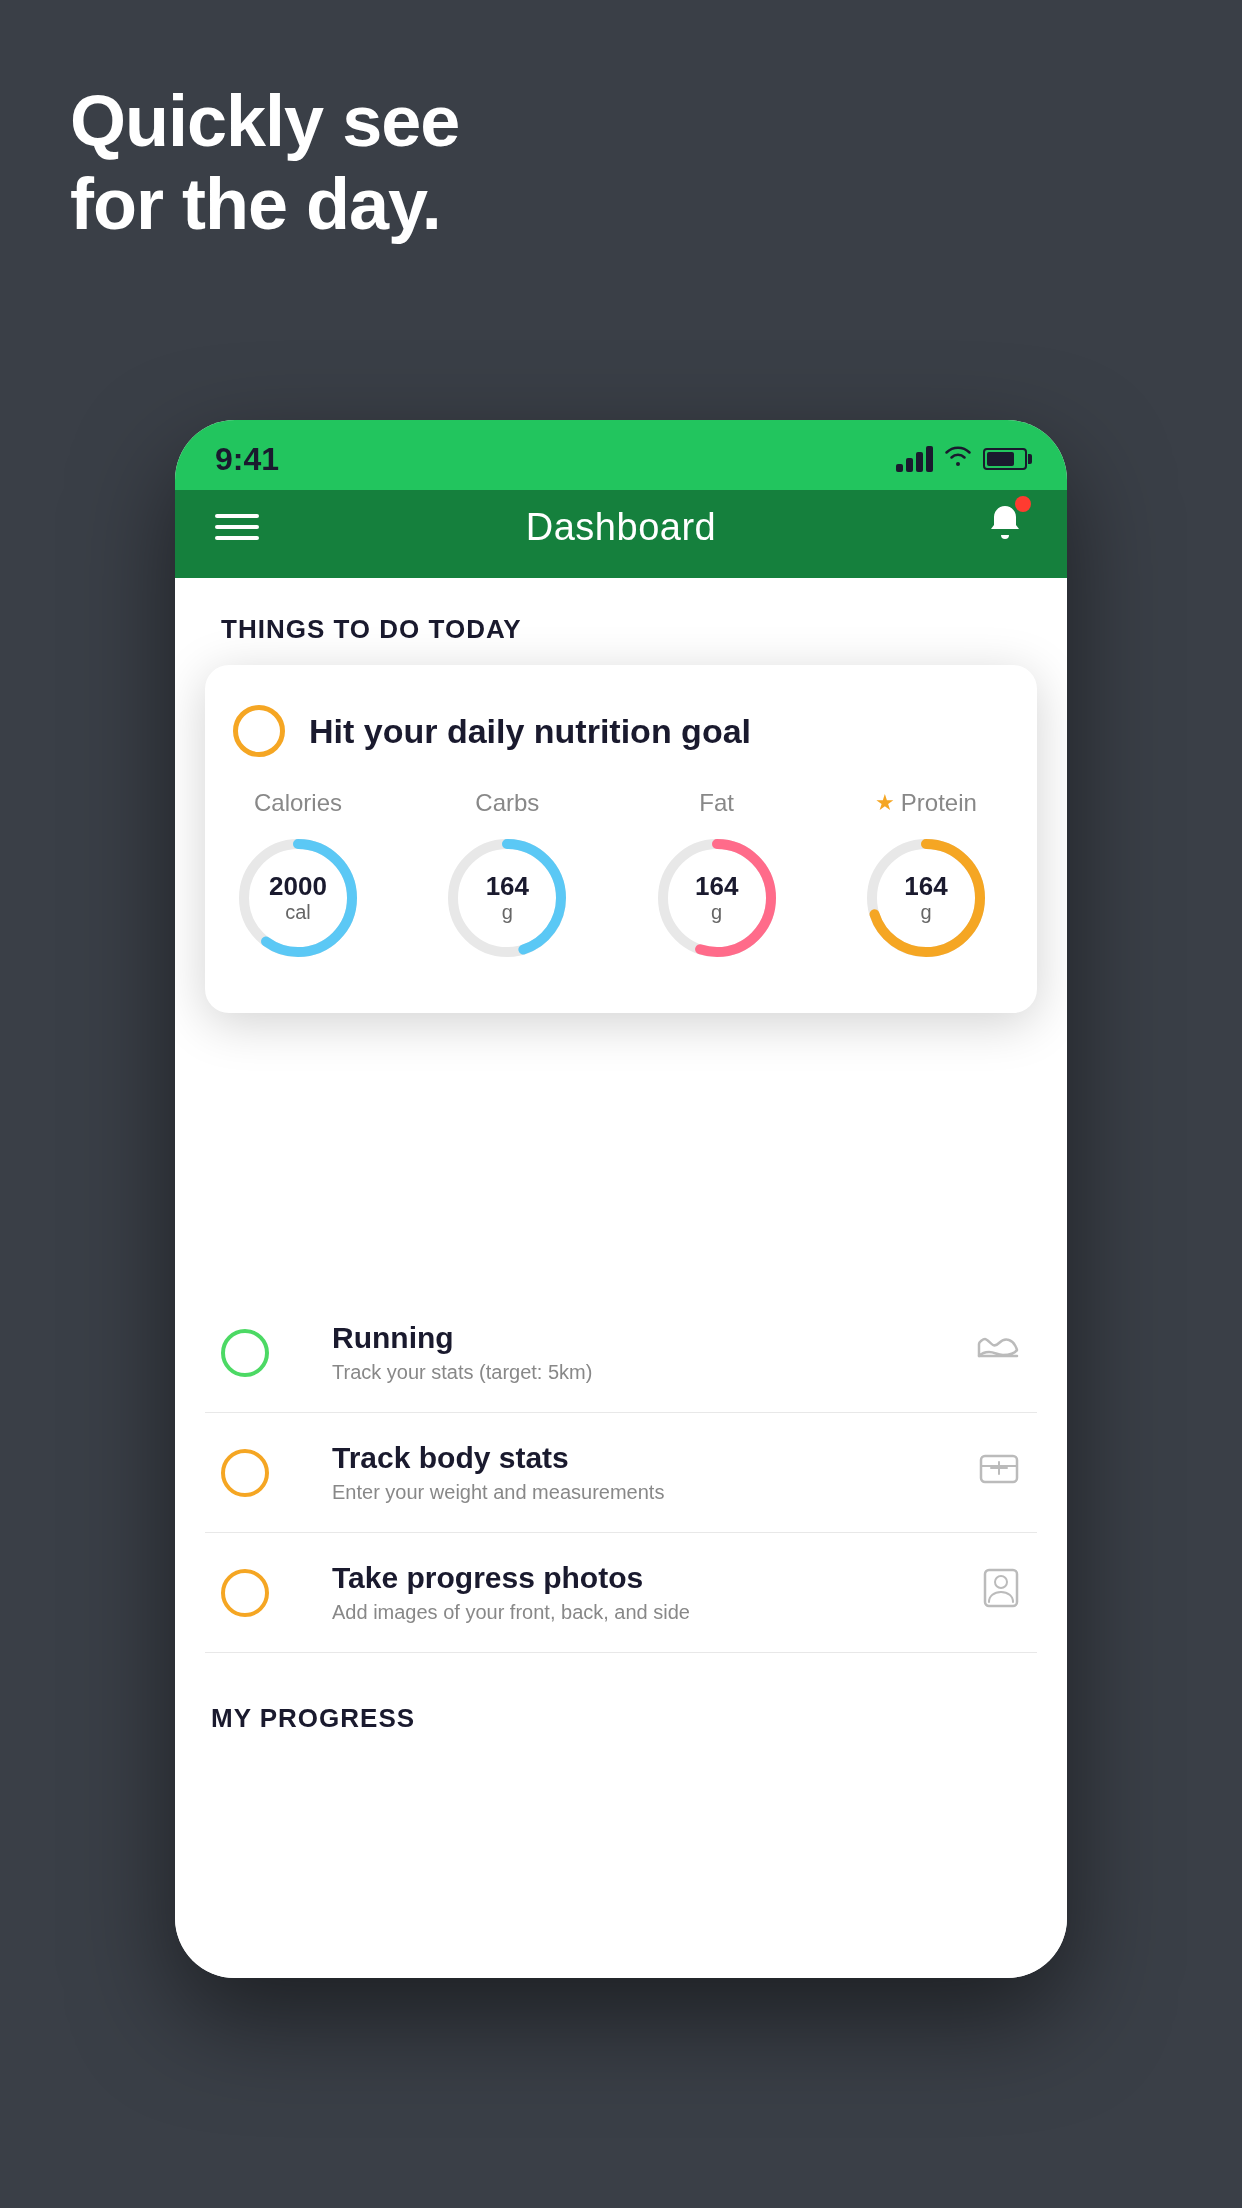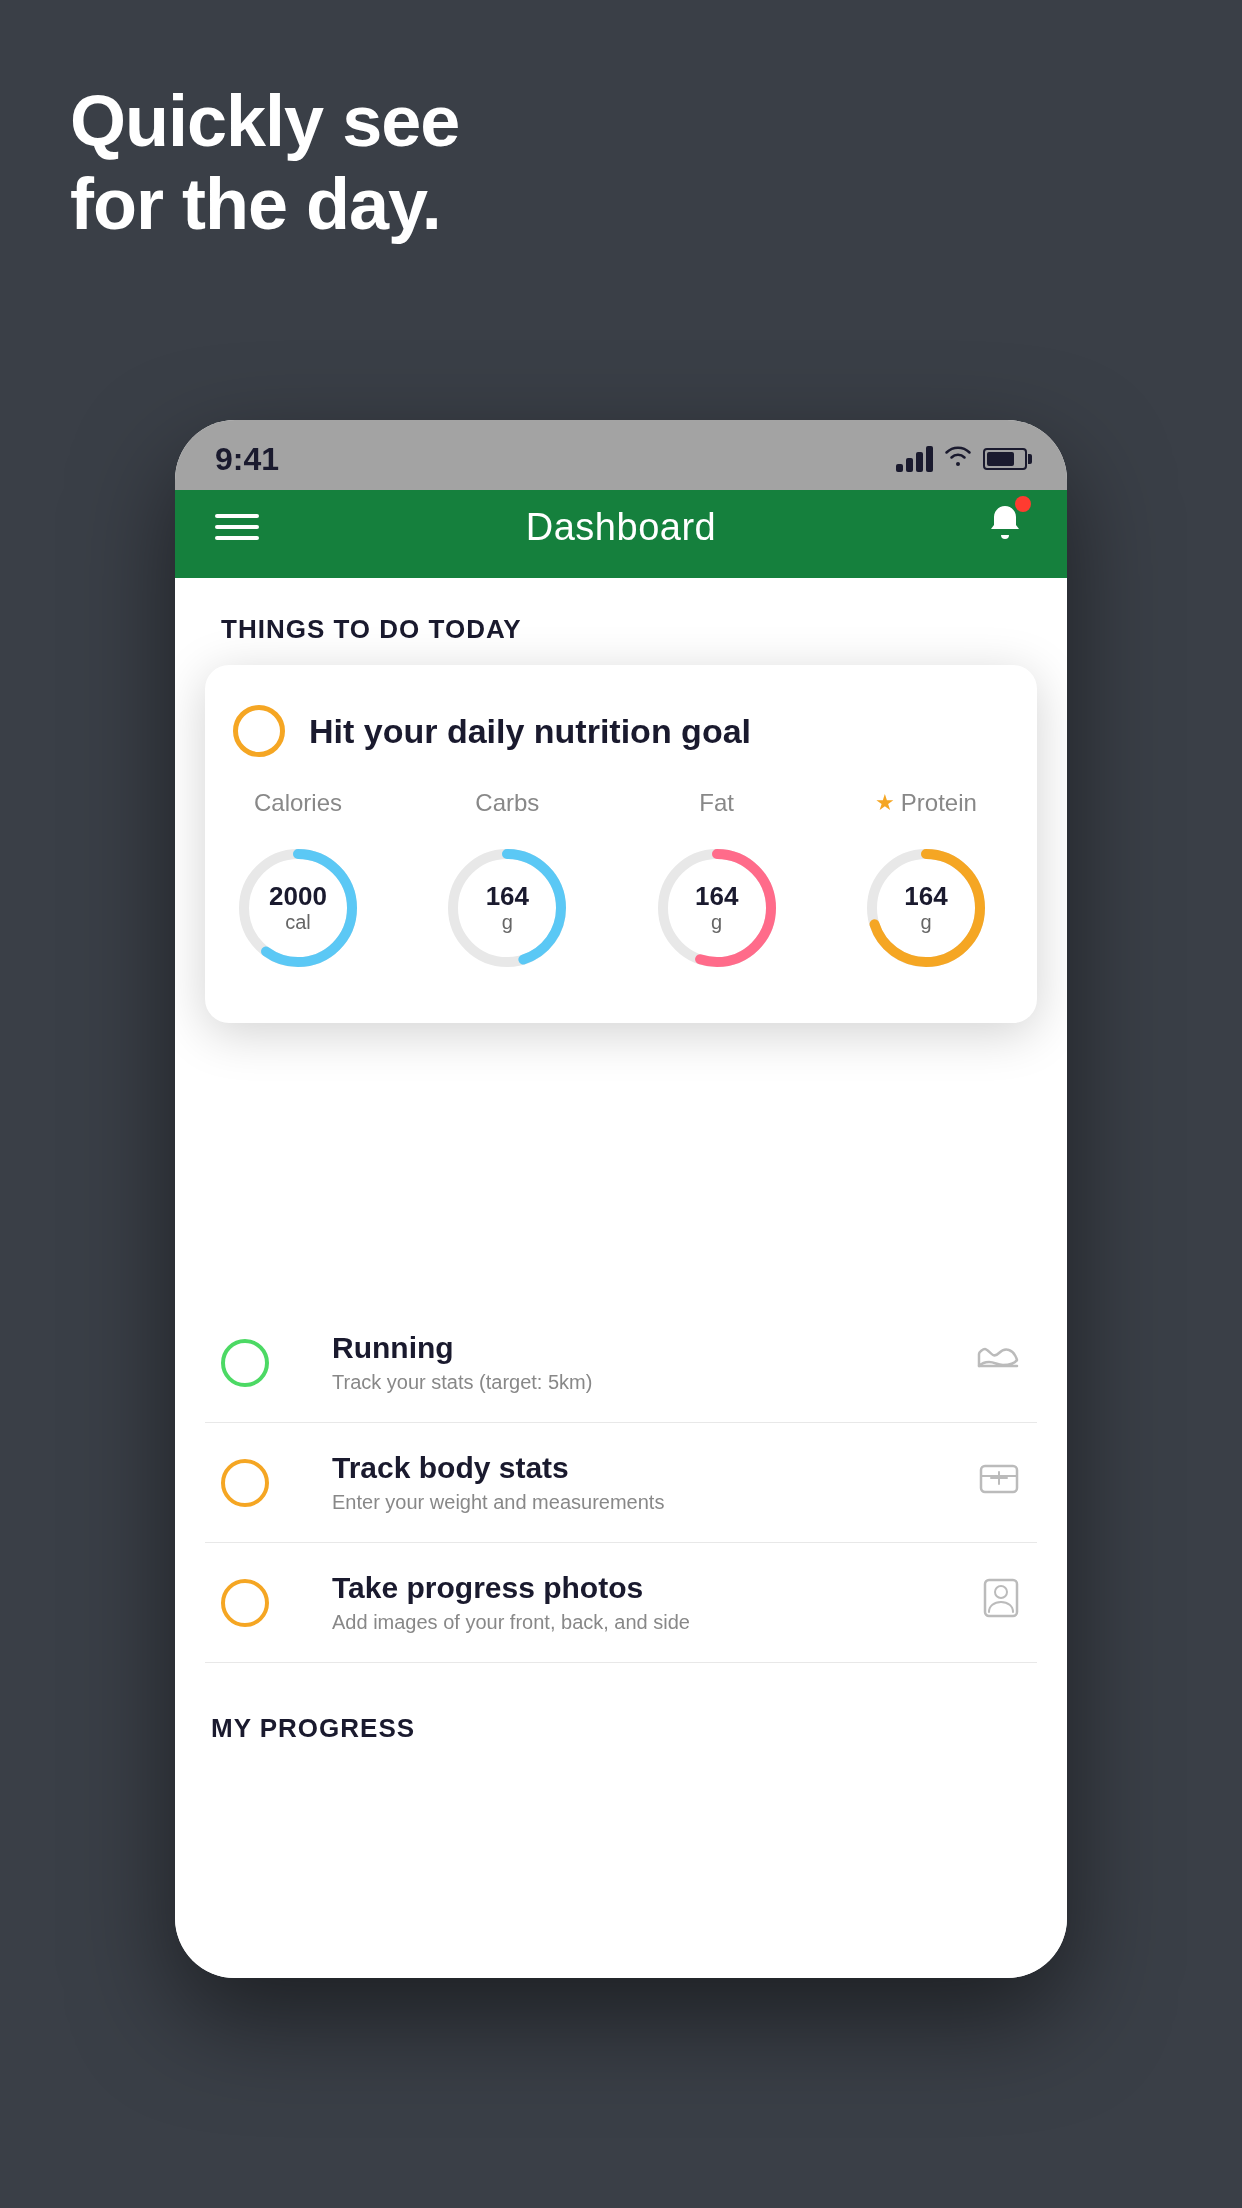--- a/index.html
+++ b/index.html
@@ -38,21 +38,21 @@
       left: 175px;
       width: 892px;
       background: #f2f2f2;
       border-radius: 60px;
       overflow: hidden;
       box-shadow: 0 40px 100px rgba(0,0,0,0.5);
     }
 
     
     .status-bar {
-      background: #a3a3a3;
+      background: #22c55e;
       display: flex;
       align-items: center;
       justify-content: space-between;
       padding: 18px 40px 10px 40px;
       height: 70px;
     }
     .status-time {
       color: #1a1a2e;
       font-size: 32px;
       font-weight: 600;
@@ -197,21 +197,21 @@
     .nutrition-grid {
       display: flex;
       justify-content: space-between;
       align-items: center;
       gap: 20px;
     }
     .nutrition-item {
       display: flex;
       flex-direction: column;
       align-items: center;
-      gap: 26px;
+      gap: 16px;
     }
     .nutrition-label {
       font-size: 24px;
       color: #888;
       display: flex;
       align-items: center;
       gap: 6px;
     }
     .star-icon {
       color: #f5a623;

